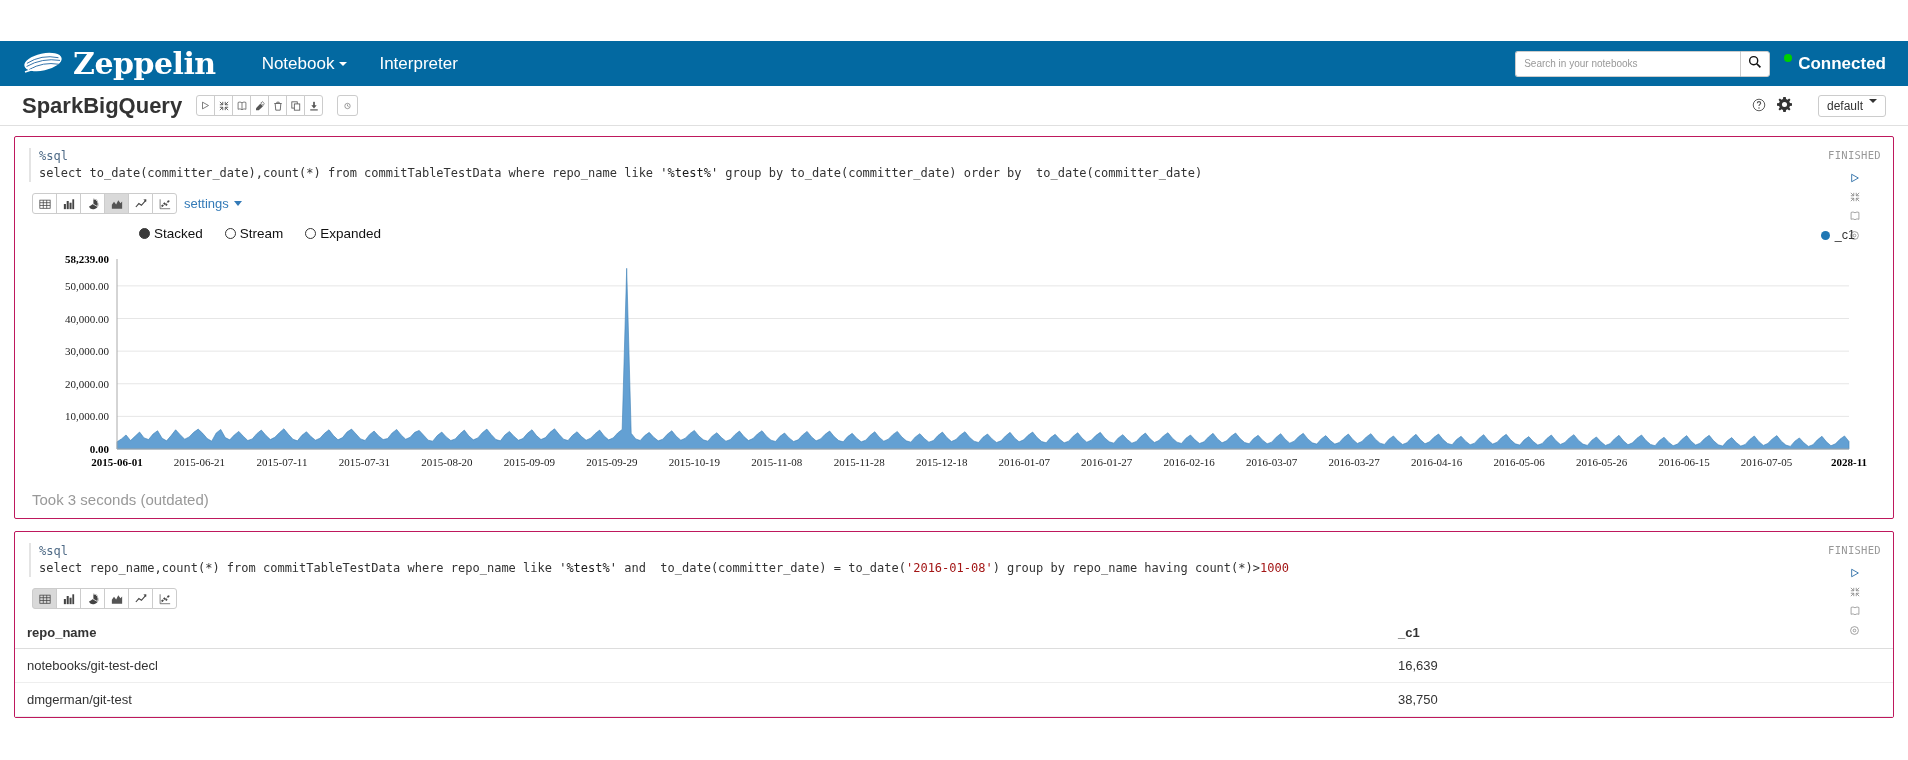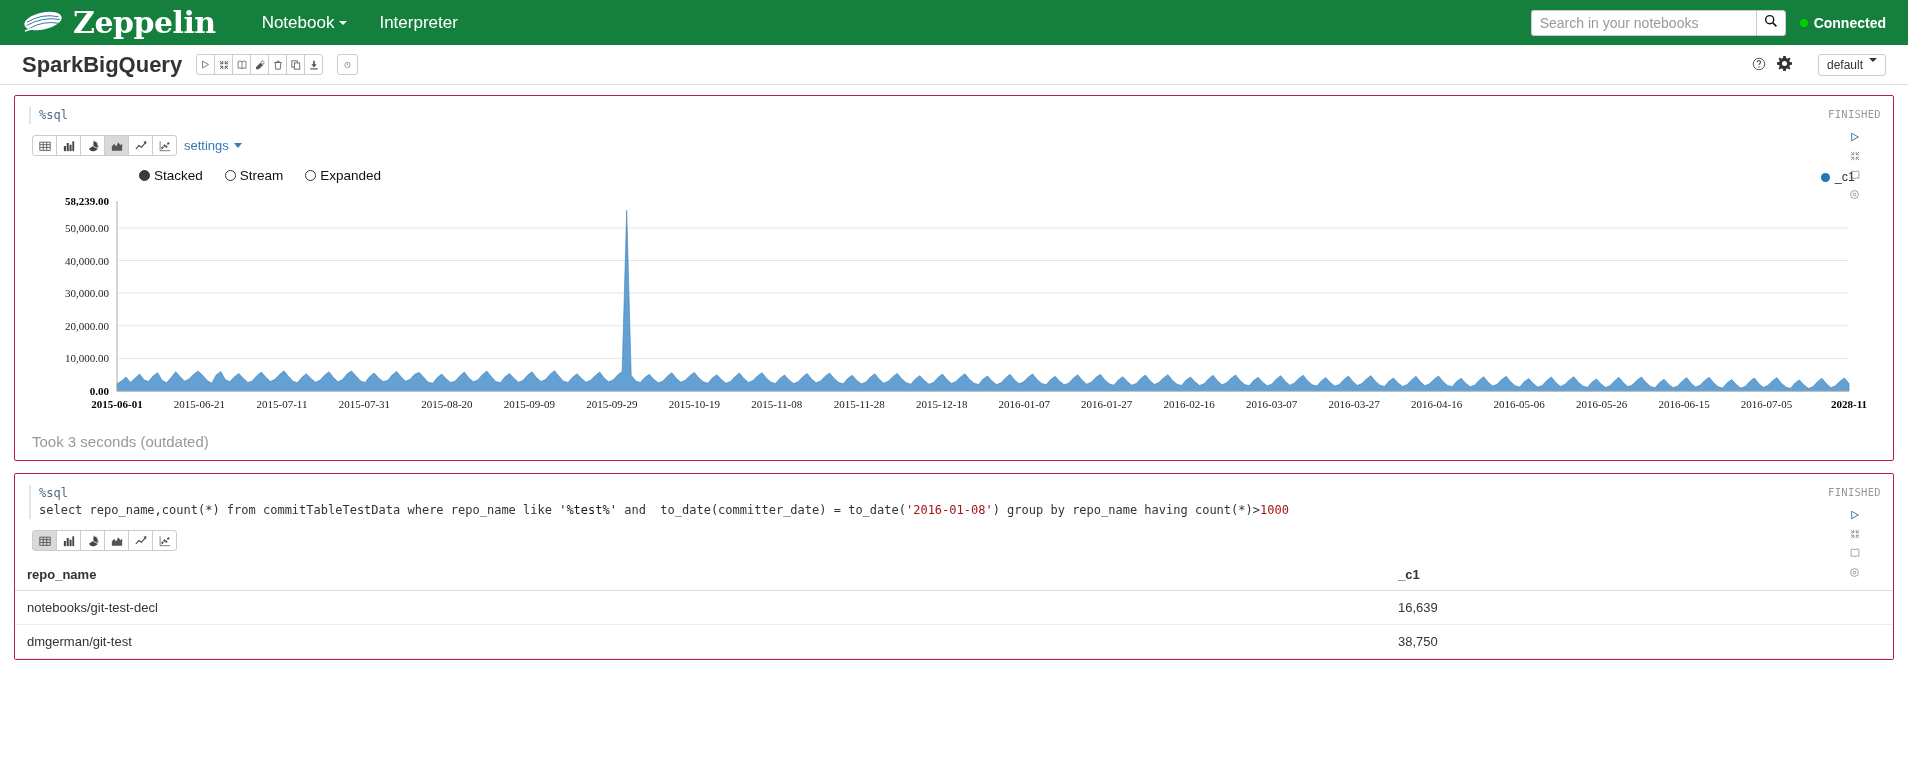--- a/index.html
+++ b/index.html
@@ -8,24 +8,25 @@
     width:1908px; height:760px;
     background:#ffffff;
     font-family:"Liberation Sans", sans-serif;
     font-size:13px;
     color:#333;
     overflow:hidden;
   }
 
   
   .navbar {
-    height:45px; background:#15803d;
+    height:45px; background:#0369a1;
     display:flex; align-items:center;
     padding:0 0 0 22px;
     position:relative;
+    margin-top:41px;
   }
   .brand { display:flex; align-items:center; gap:9px; }
   .brand-logo { width:42px; height:30px; display:block; }
   .brand-name {
     color:#fff; font-family:"DejaVu Serif", serif;
     font-size:30px; font-weight:bold; letter-spacing:-0.5px;
   }
   .nav-links { display:flex; align-items:center; margin-left:30px; gap:0; }
   .nav-link {
     color:#ffffff; font-size:17px; padding:0 16px;
@@ -36,31 +37,31 @@
     border-left:4px solid transparent; border-right:4px solid transparent;
     border-top:4px solid #fff; vertical-align:middle;
   }
   .nav-right {
     position:absolute; right:22px; top:0; height:45px;
     display:flex; align-items:center; gap:14px;
   }
   .searchbox { display:flex; height:26px; }
   .searchbox input {
     width:225px; height:26px; border:1px solid #ccc; border-right:none;
-    padding:0 8px; font-size:14px; color:#555;
+    padding:0 8px; font-size:10px; color:#555;
     font-family:"Liberation Sans", sans-serif; outline:none;
     border-radius:3px 0 0 3px; background:#fff;
   }
   .searchbox input::placeholder { color:#999; }
   .search-btn {
     width:30px; height:26px; border:1px solid #ccc; background:#fff;
     border-radius:0 3px 3px 0; cursor:pointer;
     display:flex; align-items:center; justify-content:center; padding:0;
   }
-  .conn { display:flex; align-items:center; gap:6px; color:#fff; font-size:14px; font-weight:bold; }
+  .conn { display:flex; align-items:flex-start; gap:6px; color:#fff; font-size:17px; font-weight:bold; }
   .dot { width:8px; height:8px; border-radius:50%; background:#00d000; display:block; }
 
   
   .note-header {
     height:40px; background:#fff; border-bottom:1px solid #e0e0e0;
     display:flex; align-items:center; padding:8px 22px; position:relative;
   }
   .note-title { font-size:22px; font-weight:bold; color:#333; margin-right:14px; }
   .btn-group { display:flex; }
   .tool-btn {
@@ -284,20 +285,21 @@
       <span class="caret-dark"></span>
     </div>
   </div>
 </div>
 
 <div class="body-wrap">
 
   <div class="paragraph">
     <div class="para-code">
       <div class="code-line"><span class="tok-pct">%sql</span></div>
+      <div class="code-line"><span>select to_date(committer_date),count(*) from commitTableTestData where repo_name like </span><span class="tok-str">'%test%'</span><span> group by to_date(committer_date) order by  to_date(committer_date)</span></div>
       <div class="para-status">
         <span>FINISHED</span>
         <span class="status-icon">
           <svg viewBox="0 0 12 12" width="10" height="10">
               <polygon points="2,1.5 10,6 2,10.5" fill="none" stroke="#3071a9" stroke-width="1.1"></polygon>
             </svg>
         </span>
         <span class="status-icon">
           <svg viewBox="0 0 12 12" width="10" height="10" stroke="#888" stroke-width="1" fill="none">
             <path d="M1 1 L4.5 4.5 M1 4.5 L4.5 4.5 L4.5 1"></path>

